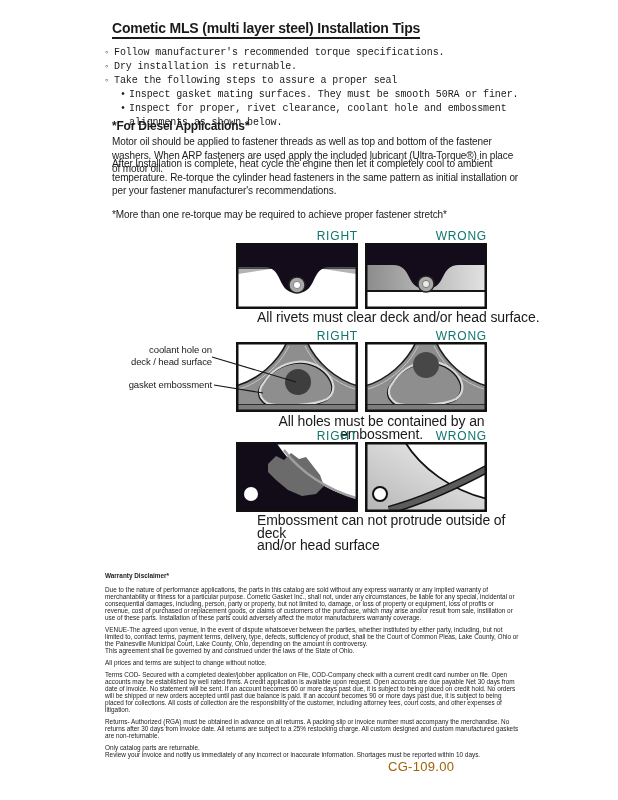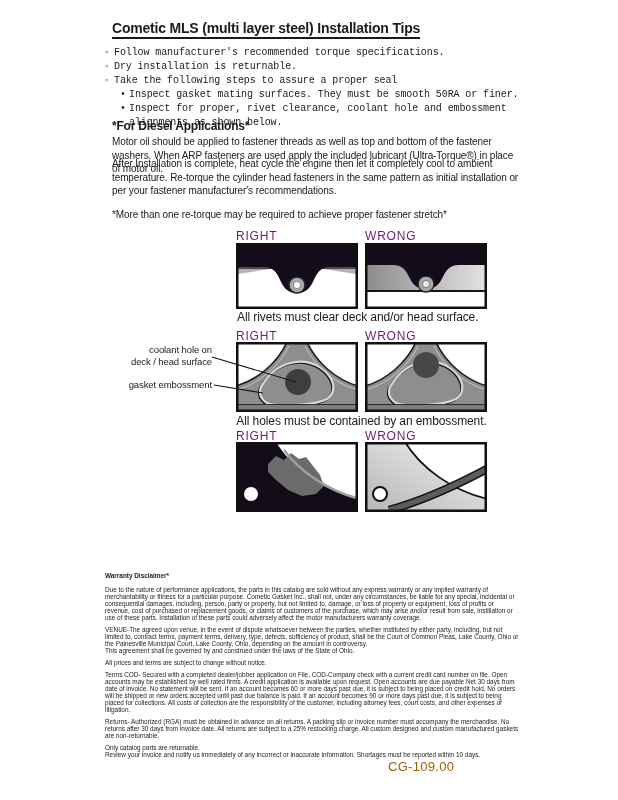--- a/index.html
+++ b/index.html
@@ -8,24 +8,24 @@
   .abs{position:absolute;}
   .title{font-size:14px;font-weight:700;letter-spacing:-0.2px;
          border-bottom:2px solid #1a1a1a;padding-bottom:1px;}
   .bullets{font-size:10px;letter-spacing:-0.1px;line-height:14px;font-family:Liberation Mono, monospace;}
   .bullets .b{padding-left:10px;position:relative;}
   .bullets .b::before{content:"\25E6";position:absolute;left:0;top:0;font-size:9px;}
   .bullets .sb{padding-left:10px;margin-left:15px;position:relative;}
   .bullets .sb::before{content:"\2022";position:absolute;left:1px;top:0;font-size:10px;}
   .h2{font-size:12px;font-weight:700;letter-spacing:-0.2px;}
   .body-p{font-size:10px;line-height:13.5px;letter-spacing:-0.1px;width:410px;}
-  .dlabel{width:122px;text-align:left;font-size:12px;letter-spacing:0.8px;color:#701a75;}
+  .dlabel{width:122px;text-align:right;font-size:12px;letter-spacing:0.8px;color:#0f766e;}
   .dbox{width:122px;height:70px;}
   .dbox svg{display:block;width:100%;height:100%;}
-  .caption{font-size:12px;letter-spacing:-0.1px;line-height:12.5px;}
+  .caption{font-size:14px;letter-spacing:-0.1px;line-height:12.5px;margin-left:20px;}
   .pre{white-space:pre-line;}
   .ann{font-size:9.5px;line-height:11.5px;text-align:right;width:104px;letter-spacing:-0.1px;}
   .legal{width:414px;font-size:6.4px;line-height:7px;color:#222;}
   .legal p{margin:0 0 5px 0;white-space:pre-line;}
   .legal .lh{font-weight:700;margin-bottom:7px;}
   .footer-code{font-size:13px;letter-spacing:0.3px;color:#a16207;}
   .leader{pointer-events:none;}
 </style>
 </head>
 <body>
@@ -151,20 +151,22 @@
       </defs>
       <rect x="0" y="0" width="122" height="70" fill="#ffffff"></rect>
       <path d="M0,0 H40 C56,26 86,48 122,57 V70 H0 Z" fill="url(#g3w)"></path>
       <path d="M40,0 C56,26 86,48 122,57" fill="none" stroke="#111" stroke-width="1.8"></path>
       <path d="M24,68 C54,60 90,44 122,27" fill="none" stroke="#111" stroke-width="8.5"></path>
       <path d="M24,68 C54,60 90,44 122,27" fill="none" stroke="#5c5c5c" stroke-width="5.5"></path>
       <circle cx="15" cy="52" r="7" fill="#ffffff" stroke="#111" stroke-width="2"></circle>
       <rect x="1.25" y="1.25" width="119.5" height="67.5" fill="none" stroke="#111" stroke-width="2.5"></rect>
     </svg>
   </div>
+  <div class="abs caption pre" style="left:237px;top:514px;width:260px;">Embossment can not protrude outside of deck
+and/or head surface</div>
 
   <div class="abs legal" style="left:105px;top:572px;">
     <p class="lh">Warranty Disclaimer*</p>
     <p>Due to the nature of performance applications, the parts in this catalog are sold without any express warranty or any implied warranty of merchantability or fitness for a particular purpose.  Cometic Gasket Inc., shall not, under any circumstances, be liable for any special, incidental or consequential damages, including, person, party or property, but not limited to, damage, or loss of property or equipment, loss of profits or revenue, cost of purchased or replacement goods, or claims of customers of the purchase, which may arise and/or result from sale, instillation or use of these parts.  Installation of these parts could adversely affect the motor manufacturers warranty coverage.</p>
     <p>VENUE-The agreed upon venue, in the event of dispute whatsoever between the parties, whether instituted by either party, including, but not limited to, contract terms, payment terms, delivery, type, defects, sufficiency of product, shall be the Court of Common Pleas, Lake County, Ohio or the Painesville Municipal Court, Lake County, Ohio, depending on the amount in controversy.
 This agreement shall be governed by and construed under the laws of the State of Ohio.</p>
     <p>All prices and terms are subject to change without notice.</p>
     <p>Terms COD- Secured with a completed dealer/jobber application on File, COD-Company check with a current credit card number on file.  Open accounts may be established by well rated firms.  A credit application is available upon request.  Open accounts are due payable Net 30 days from date of invoice.  No statement will be sent.  If an account becomes 60 or more days past due, it is subject to being placed on credit hold.  No orders will be shipped or new orders accepted until past due balance is paid.  If an account becomes 90 or more days past due, it is subject to being placed for collections.  All costs of collection are the responsibility of the customer, including attorney fees, court costs, and other expenses of litigation.</p>
     <p>Returns- Authorized (RGA) must be obtained in advance on all returns.  A packing slip or invoice number must accompany the merchandise.  No returns after 30 days from invoice date.  All returns are subject to a 25% restocking charge.  All custom designed and custom manufactured gaskets are non-returnable.</p>
     <p>Only catalog parts are returnable.

